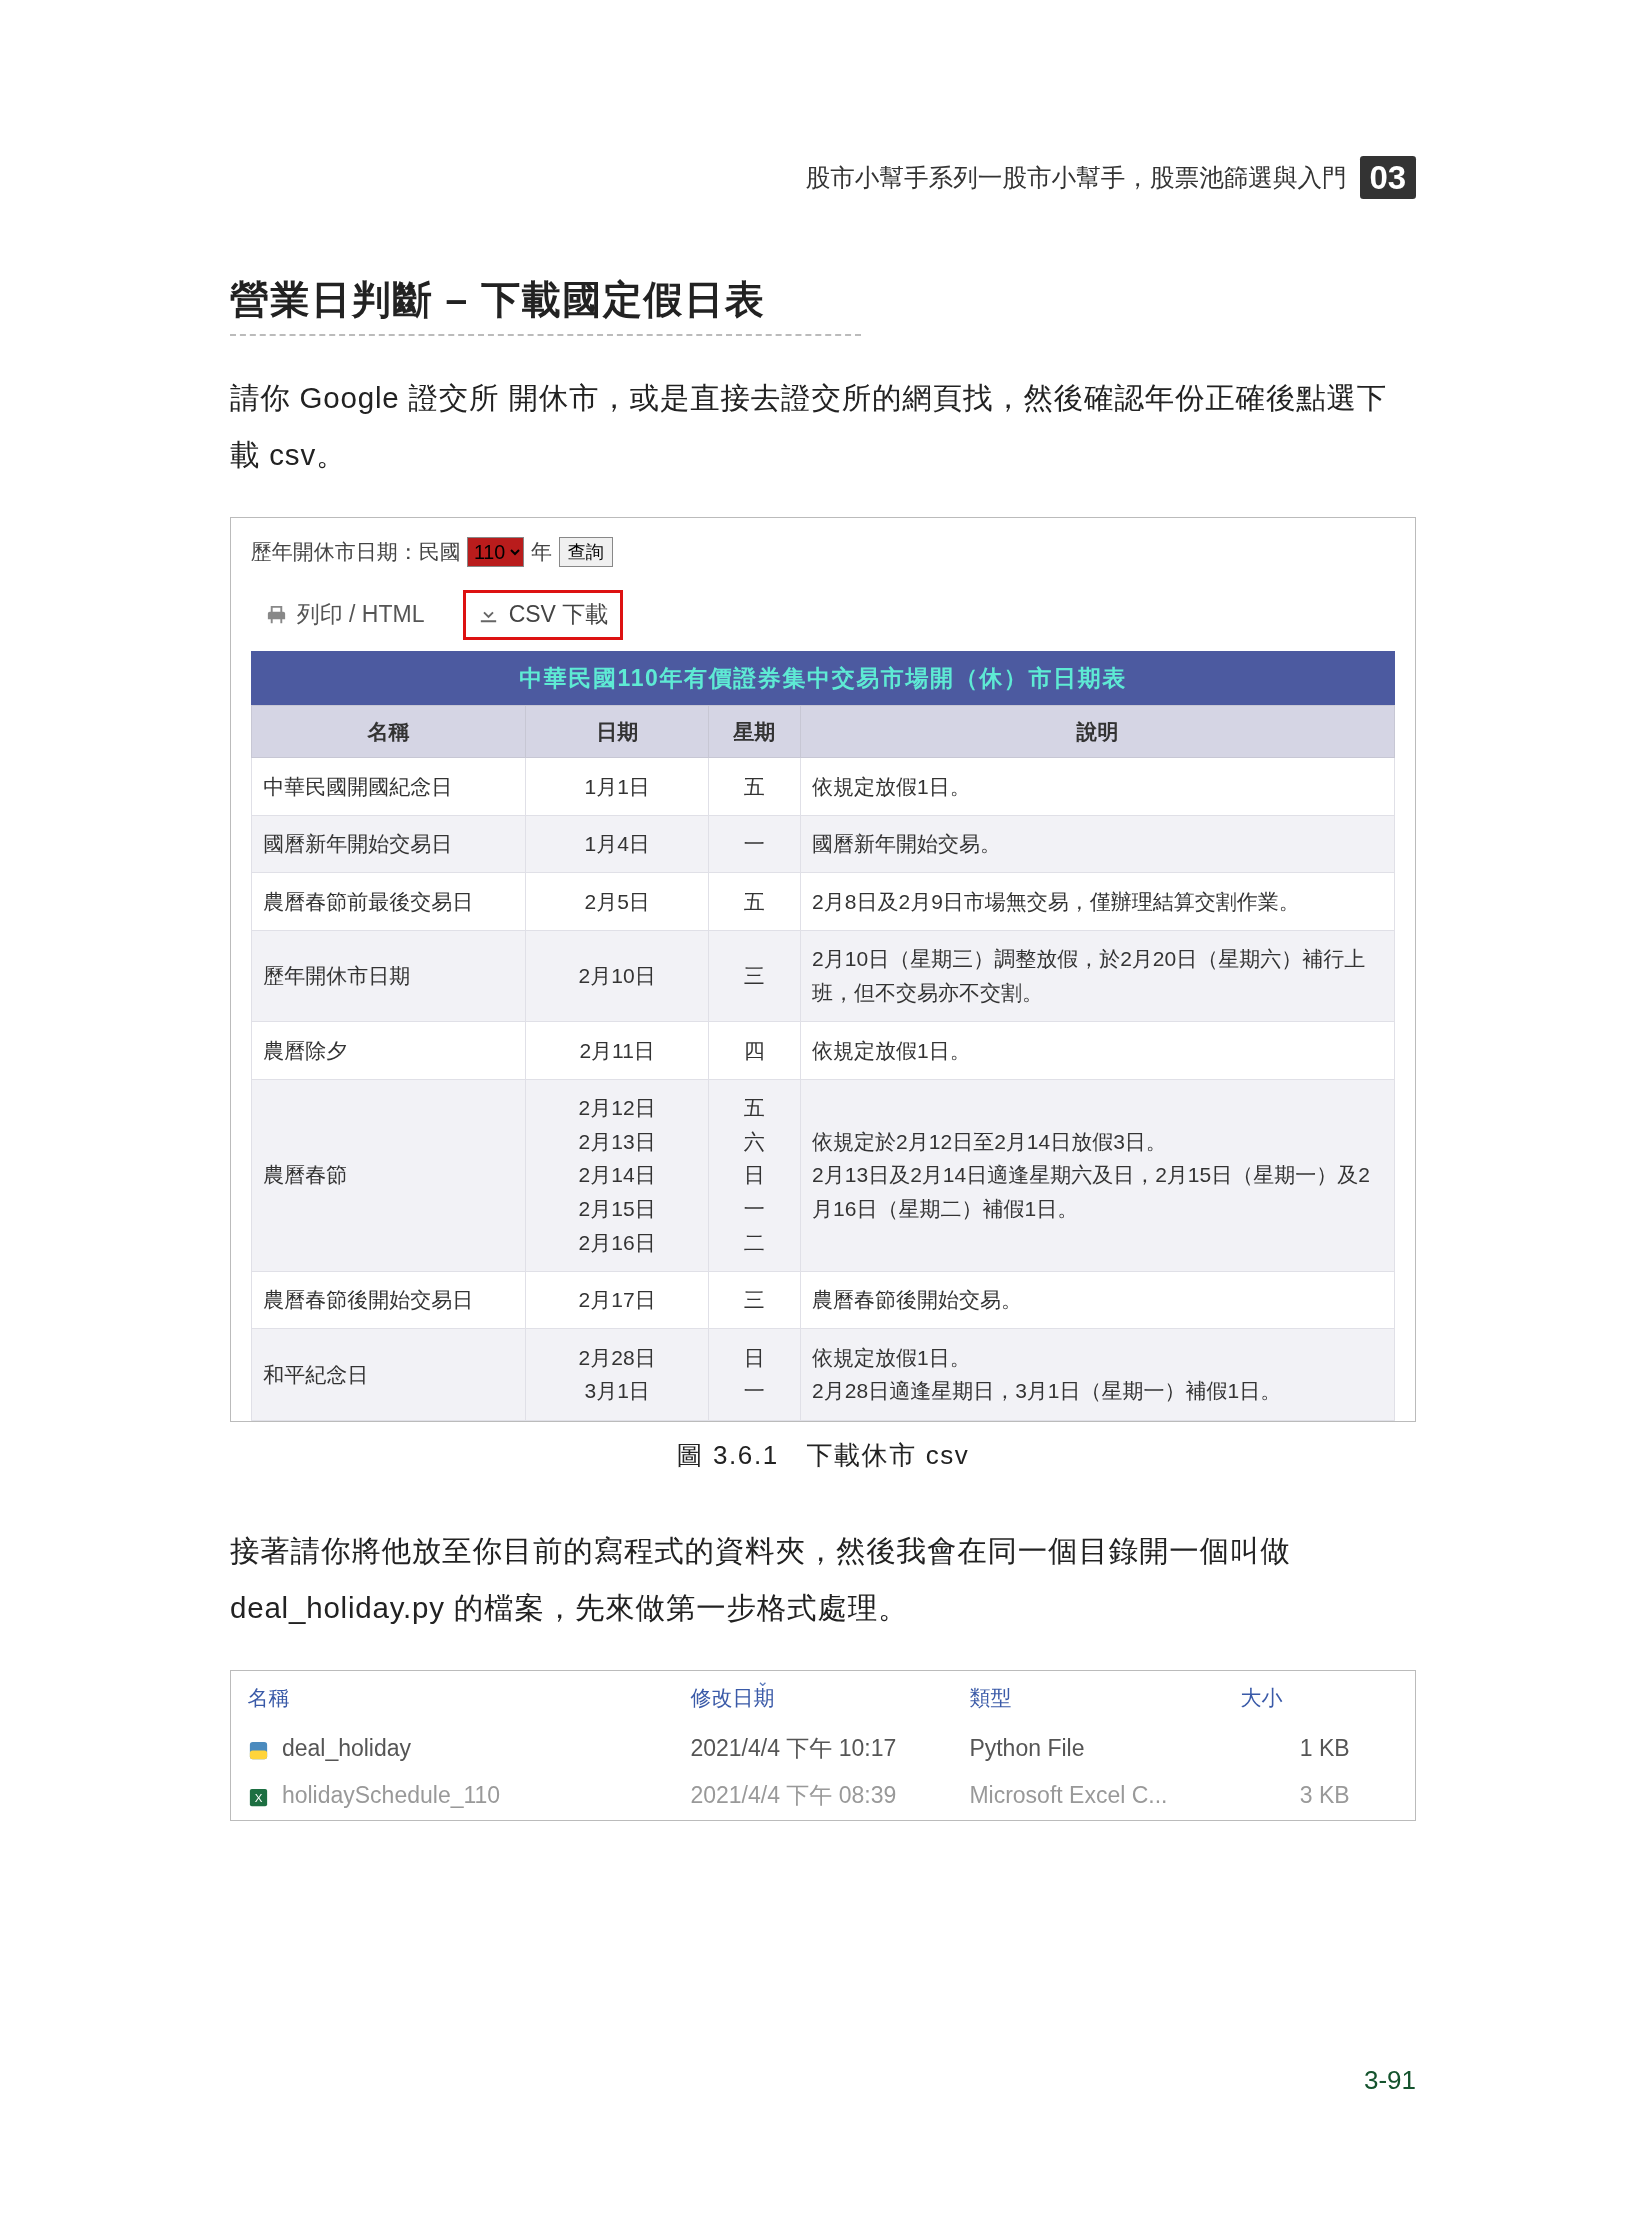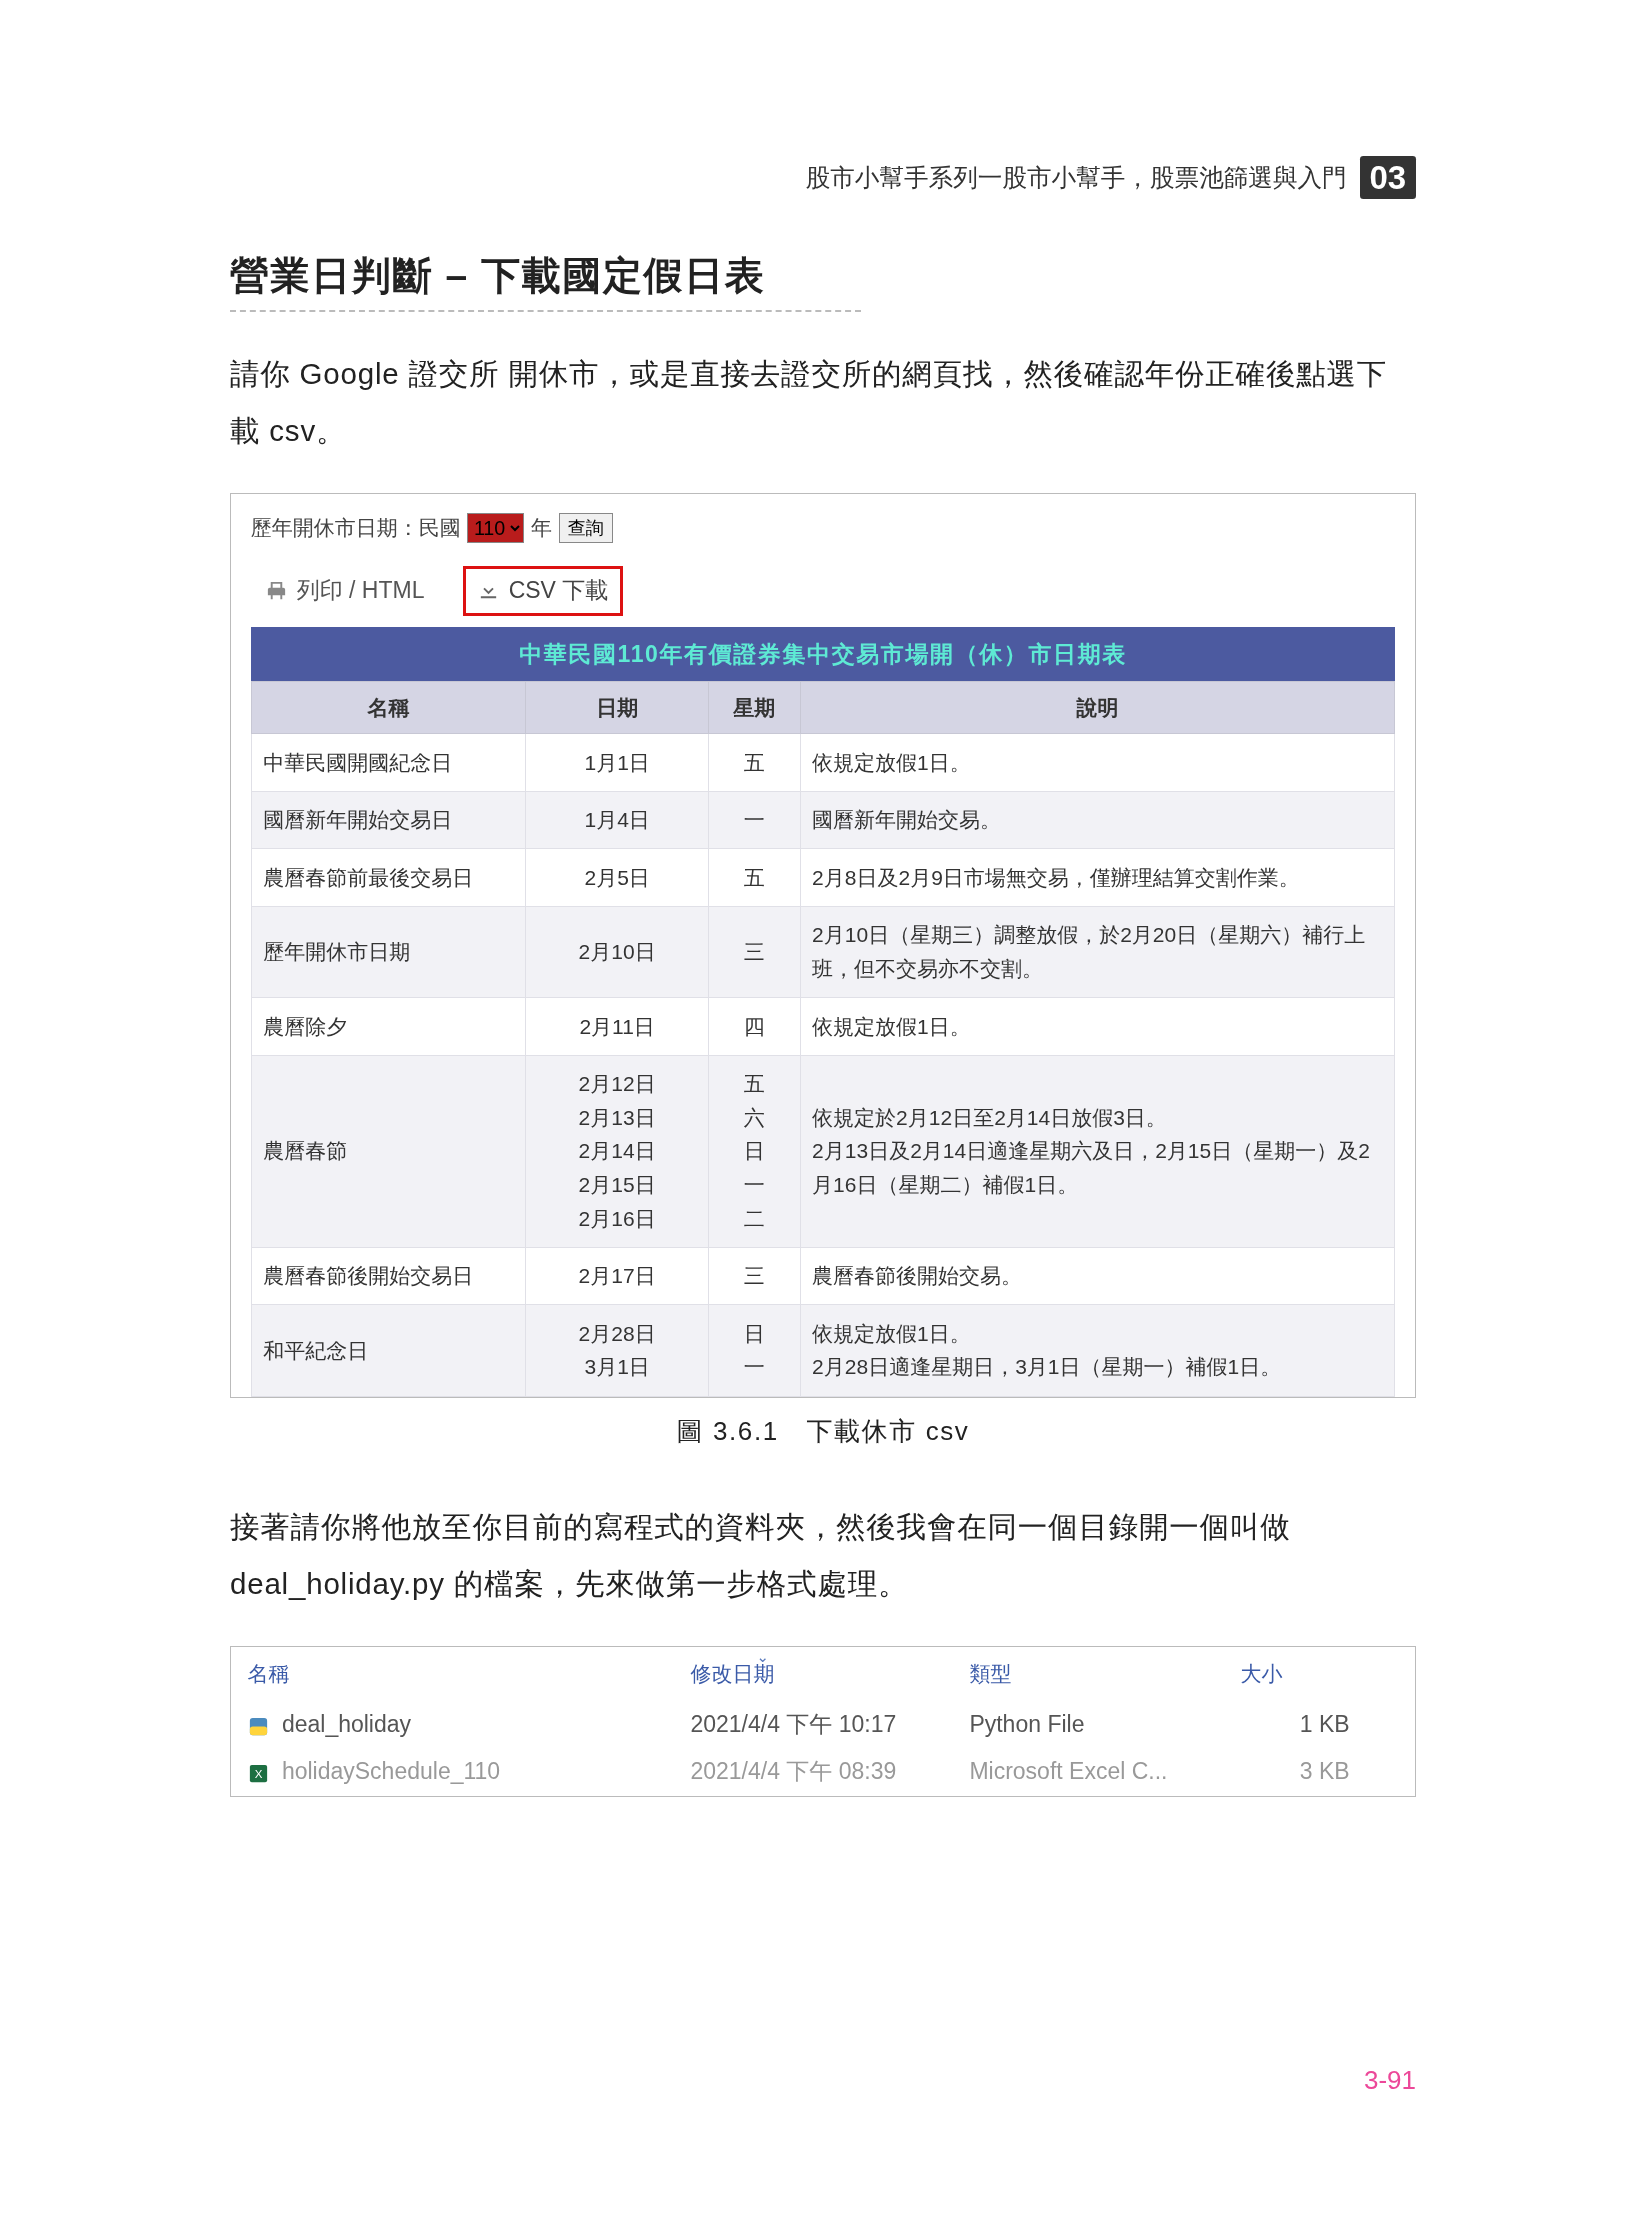--- a/index.html
+++ b/index.html
@@ -1,18 +1,18 @@
 <!DOCTYPE html>
 <html style="font-size:13px"><head>
 <meta charset="utf-8">
 <style>
   *{box-sizing:border-box;margin:0;padding:0}
   body{font-family:"Microsoft JhengHei","PingFang TC","Heiti TC",sans-serif;background:#fff;color:#222}
   .page{width:1646px;height:2227px;position:relative;padding:156px 230px 0 230px}
-  .breadcrumb-row{display:flex;align-items:center;justify-content:flex-end;gap:13px;font-size:24.6px;color:#333;margin-bottom:50px}
+  .breadcrumb-row{display:flex;align-items:center;justify-content:flex-end;gap:13px;font-size:24.6px;color:#333;margin-bottom:74px}
   .chap-badge{background:#333;color:#fff;font-weight:700;padding:2.5px 9.8px;border-radius:3.3px;font-size:33px}
   h2.section-title{font-size:39px;font-weight:700;letter-spacing:1.6px;margin-bottom:6.6px}
   .dash-rule{border:none;border-top:2.5px dashed #bbb;width:631px;margin:4.9px 0 33px 0}
   p.body{font-size:29.5px;line-height:1.95;color:#222;margin-bottom:33px;letter-spacing:0.8px}
   .shot{border:0.8px solid #bbb;background:#fff;padding:19.7px 19.7px 0 19.7px;margin-bottom:16.4px}
   .query-row{font-size:21px;color:#444;display:flex;align-items:center;gap:6.6px;margin-bottom:23px}
   .query-row select{font-size:19.7px;border:0.8px solid #888;background:#b91c1c;padding:1.6px 1.6px}
   .query-row .yr{font-size:21px}
   .query-row button{font-size:18px;padding:1.6px 8.2px;border:0.8px solid #888;background:#f0f0f0}
   .toolbar{display:flex;align-items:center;gap:27px;font-size:23px;color:#555;margin:0 0 11.5px 3.3px}
@@ -31,21 +31,21 @@
   .files-head>div{padding-right:16.4px}
   .col-name{flex:0 0 443px}
   .col-date{flex:0 0 279px;position:relative}
   .col-type{flex:0 0 271px}
   .col-size{flex:1;text-align:left}
   .sort-caret{position:absolute;top:-11.5px;left:66px;font-size:14.8px;color:#5a7abd}
   .files-row{display:flex;font-size:23px;color:#555;padding:8.2px 16.4px;align-items:center}
   .files-row.dim{color:#999}
   .files-row .col-size{text-align:right;padding-right:49px}
   .file-ico{width:23px;height:23px;display:inline-block;margin-right:11.5px;vertical-align:middle}
-  .page-num{position:absolute;right:230px;bottom:131px;font-size:26px;color:#ec4899}
+  .page-num{position:absolute;right:230px;bottom:131px;font-size:26px;color:#14532d}
   .multi{white-space:pre-line}
 </style>
 </head>
 <body>
 
 <div class="page">
 
   <div class="breadcrumb-row">
     <span>股市小幫手系列一股市小幫手，股票池篩選與入門</span>
     <span class="chap-badge">03</span>

